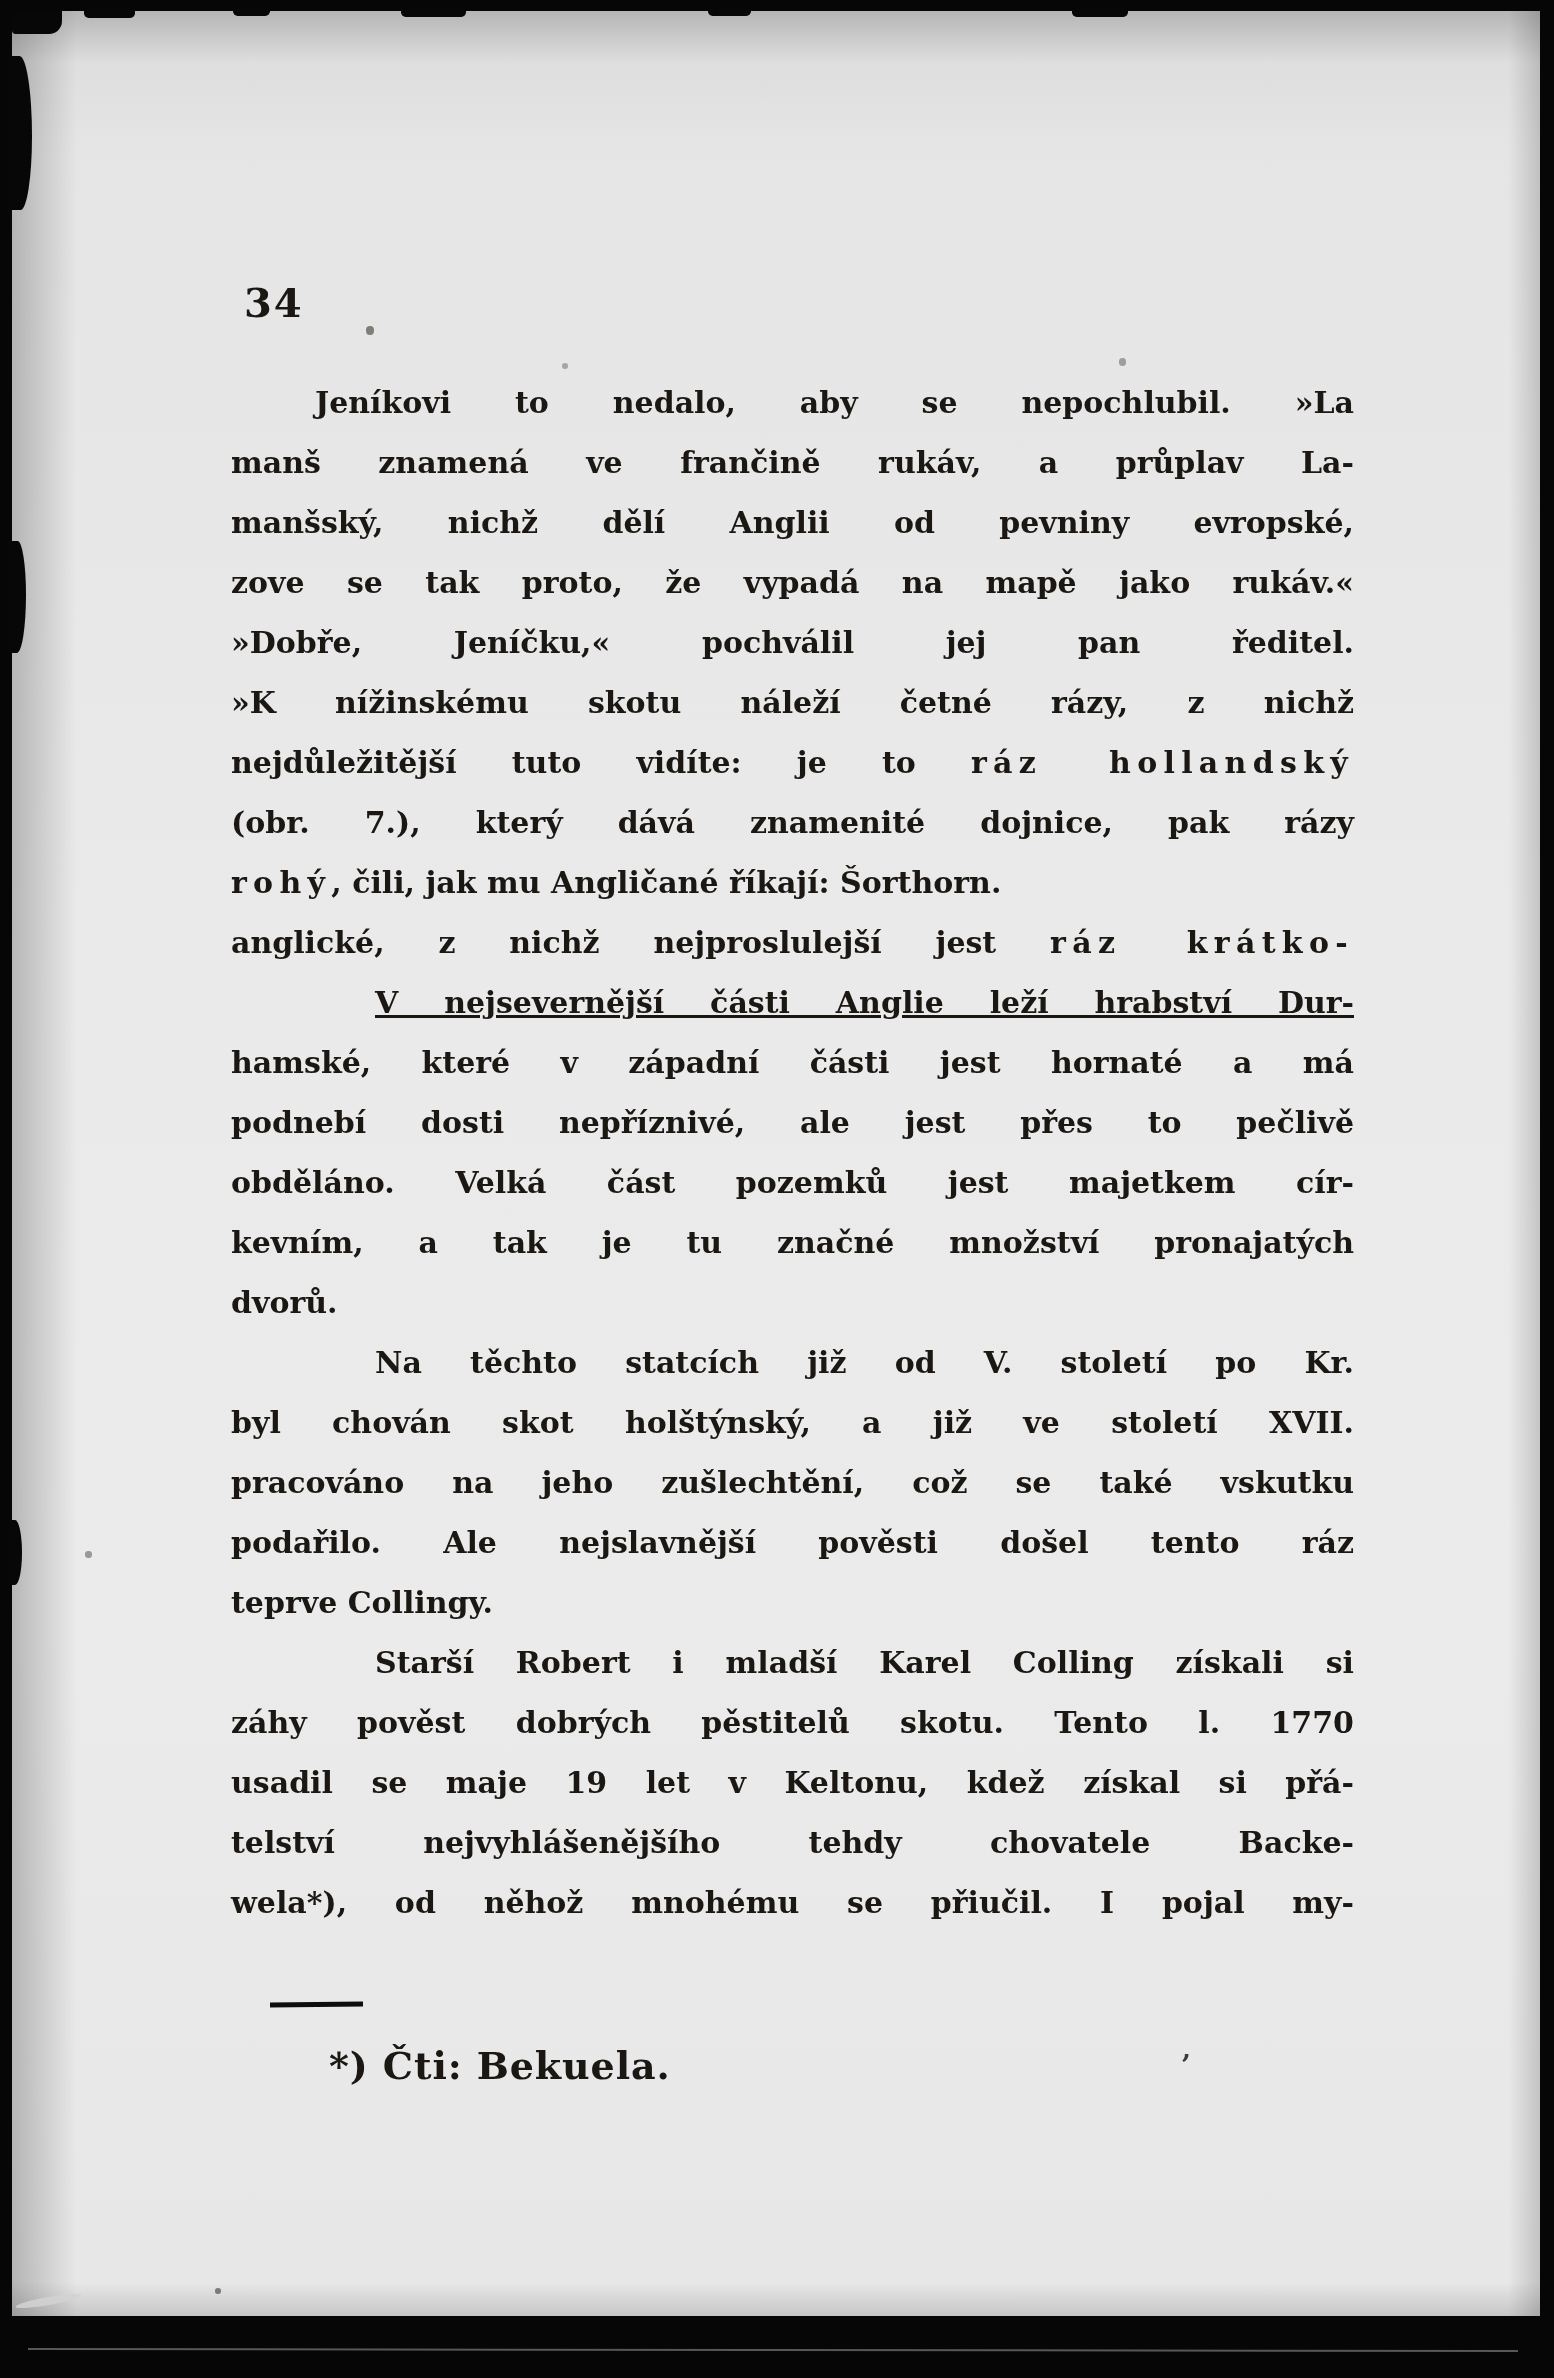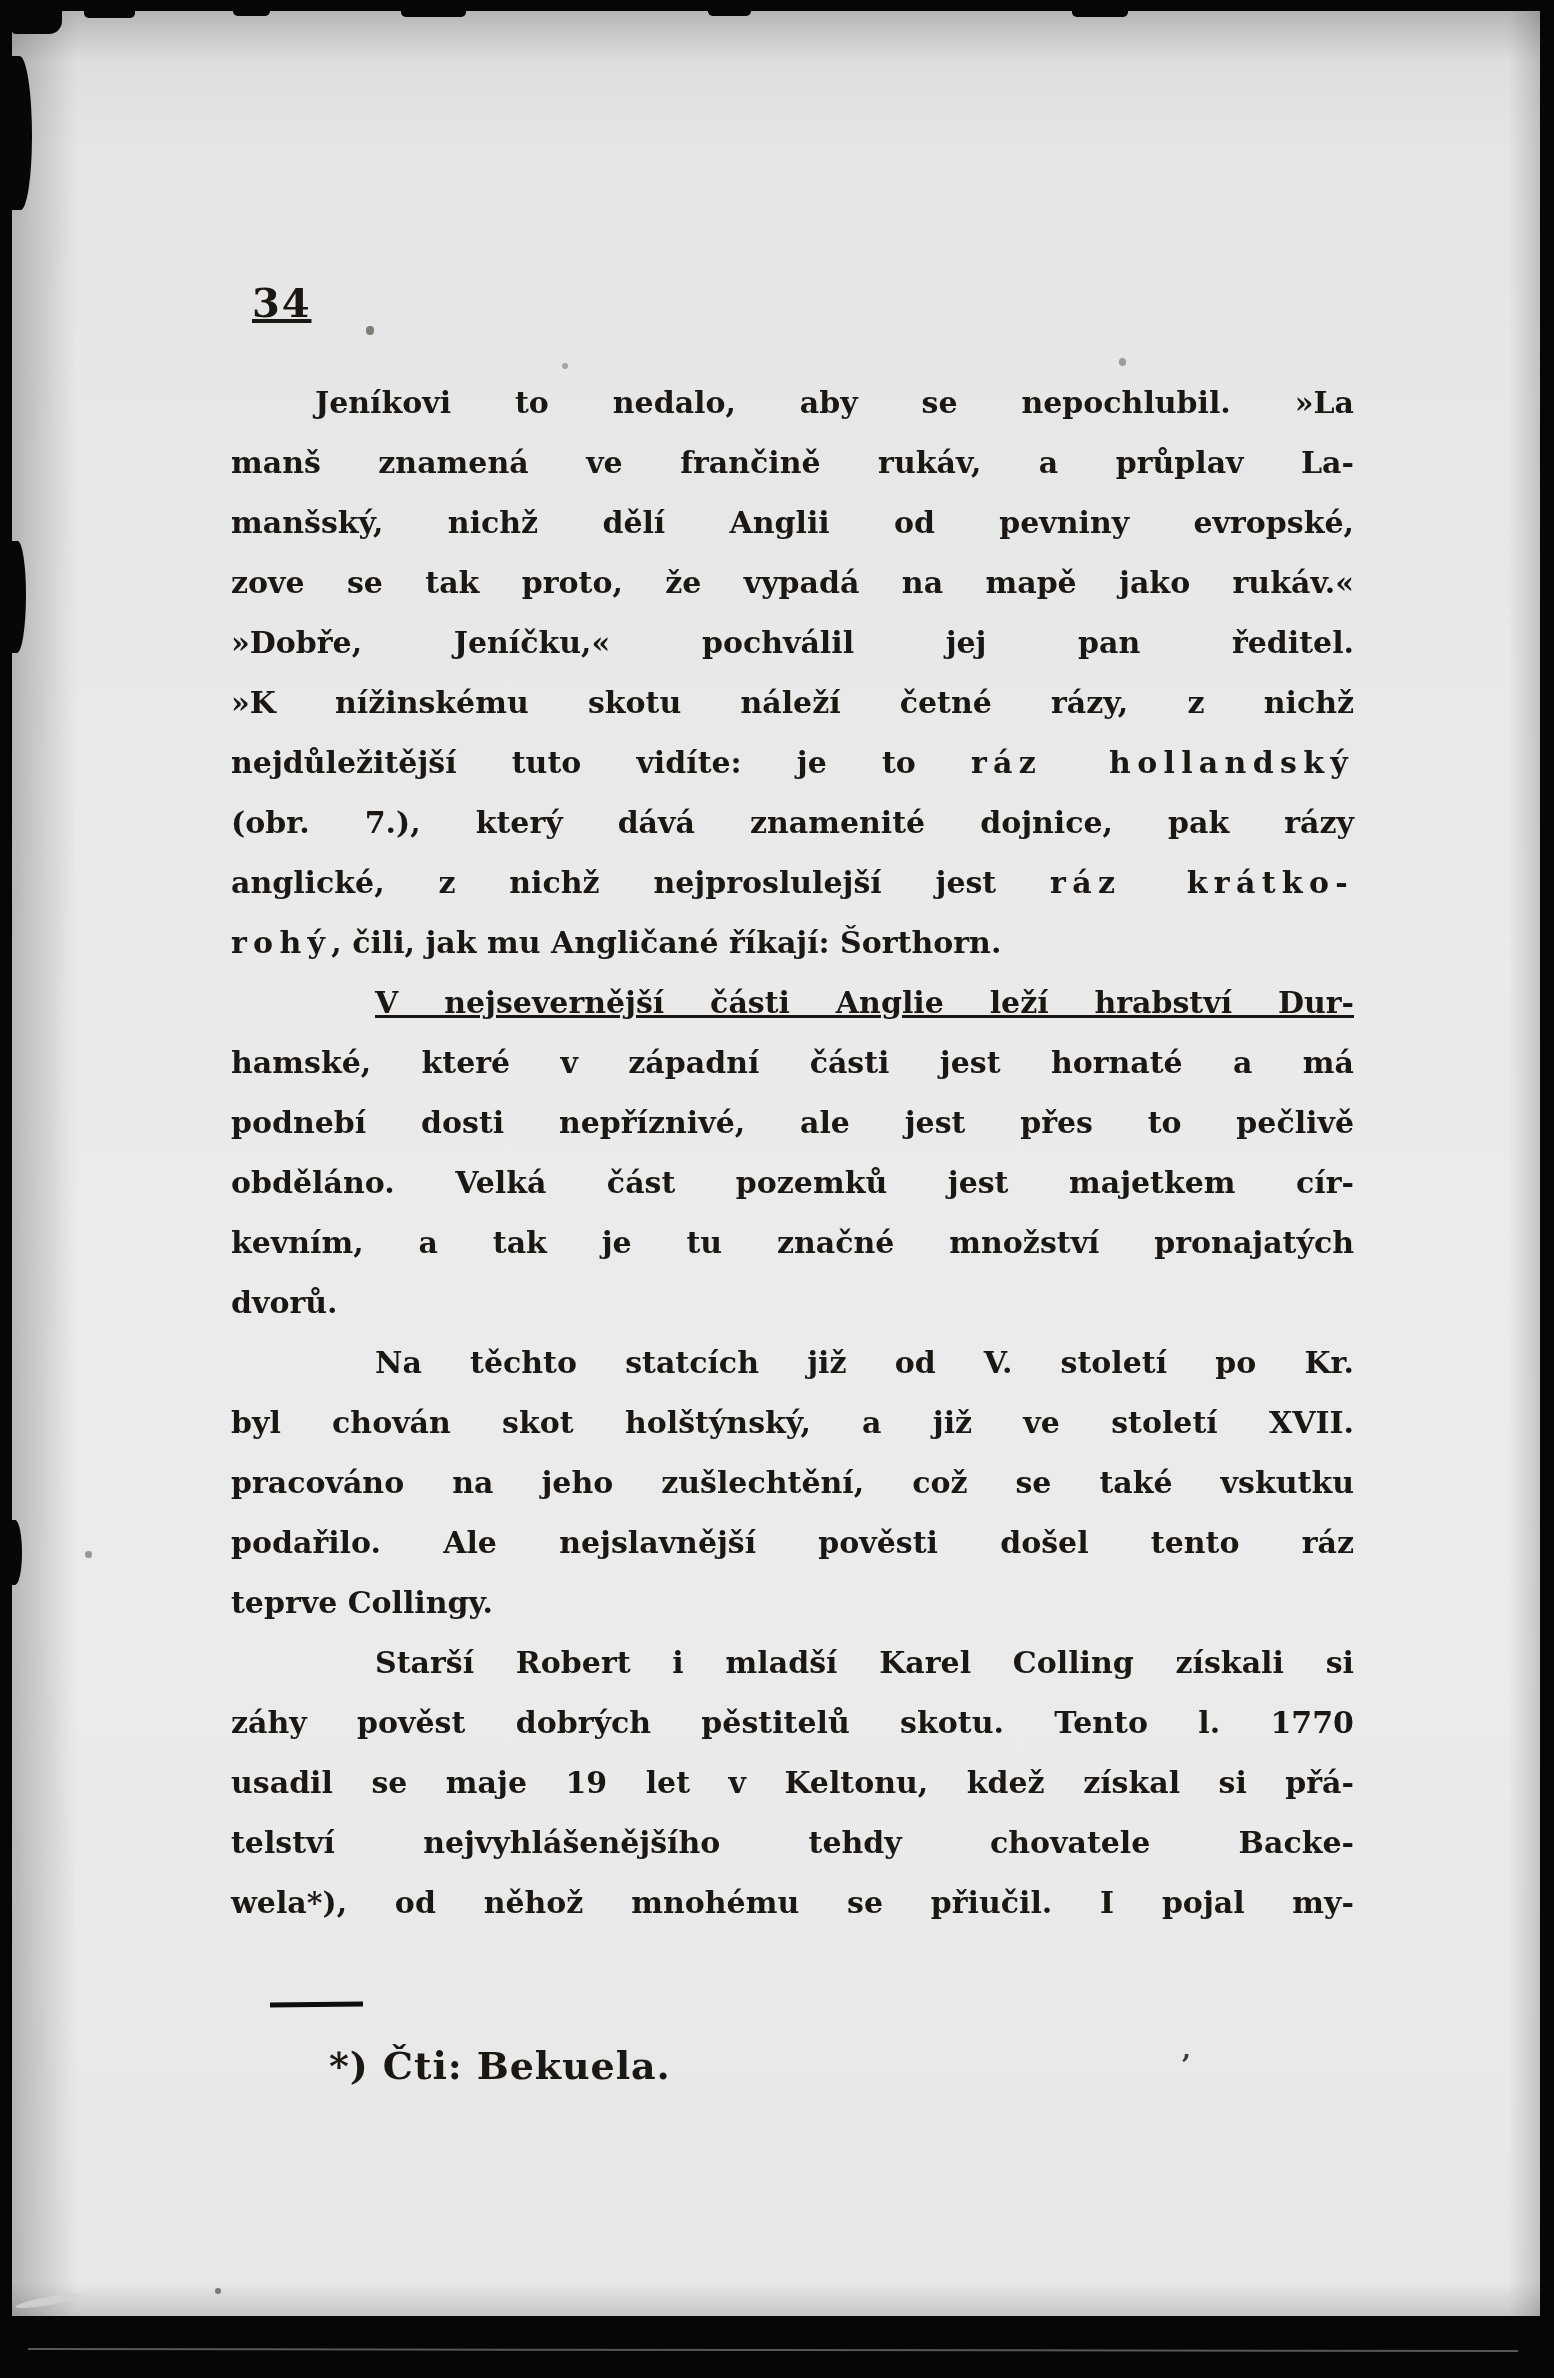--- a/index.html
+++ b/index.html
@@ -12,21 +12,21 @@
     background:linear-gradient(180deg,#dadada 0%,#e5e5e5 6%,#eaeaea 40%,#ebebeb 70%,#e7e7e7 100%);
     color:#1b1713;
   }
   .shade{position:absolute;pointer-events:none;}
   .shade-left{left:0;top:0;width:65px;height:100%;background:linear-gradient(90deg,rgba(0,0,0,.22),rgba(0,0,0,0));}
   .shade-top{left:0;top:0;width:100%;height:51px;background:linear-gradient(180deg,rgba(0,0,0,.17),rgba(0,0,0,0));}
   .shade-right{right:0;top:0;width:32px;height:100%;background:linear-gradient(270deg,rgba(0,0,0,.16),rgba(0,0,0,0));}
   .shade-bottom{left:0;bottom:0;width:100%;height:34px;background:linear-gradient(0deg,rgba(0,0,0,.14),rgba(0,0,0,0));}
 
   .page-number{
-    position:absolute;left:240px;top:268px;font-size:40px;font-weight:bold;letter-spacing:1.9px;text-decoration:underline;
+    position:absolute;left:232px;top:268px;font-size:40px;font-weight:bold;letter-spacing:1.9px;
   }
   .text-block{
     position:absolute;left:219px;top:362px;width:1123px;
   }
   .line{
     height:60px;line-height:60px;font-size:30px;font-weight:bold;
     text-align:left;white-space:nowrap;
   }
   .line.just{white-space:normal;text-align:justify;text-align-last:justify;}
   .sperr{letter-spacing:0.21em;word-spacing:0.18em;margin-top:44px;}
@@ -85,22 +85,22 @@
 
     <div class="text-block">
         <div class="line just" style="text-indent: 84px;"><span>Jeníkovi to nedalo, aby se nepochlubil. »La</span></div>
         <div class="line just"><span>manš znamená ve frančině rukáv, a průplav La-</span></div>
         <div class="line just"><span>manšský, nichž dělí Anglii od pevniny evropské,</span></div>
         <div class="line just"><span>zove se tak proto, že vypadá na mapě jako rukáv.«</span></div>
         <div class="line just"><span>»Dobře, Jeníčku,« pochválil jej pan ředitel.</span></div>
         <div class="line just"><span>»K nížinskému skotu náleží četné rázy, z nichž</span></div>
         <div class="line just"><span>nejdůležitější tuto vidíte: je to </span><span class="sperr">ráz hollandský</span></div>
         <div class="line just"><span>(obr. 7.), který dává znamenité dojnice, pak rázy</span></div>
+        <div class="line"><span class="sperr">rohý</span><span>, čili, jak mu Angličané říkají: Šorthorn.</span></div>
         <div class="line just"><span>anglické, z nichž nejproslulejší jest </span><span class="sperr">ráz krátko-</span></div>
-        <div class="line"><span class="sperr">rohý</span><span>, čili, jak mu Angličané říkají: Šorthorn.</span></div>
         <div class="line just" style="text-indent: 144px; text-decoration: underline;"><span>V nejsevernější části Anglie leží hrabství Dur-</span></div>
         <div class="line just"><span>hamské, které v západní části jest hornaté a má</span></div>
         <div class="line just"><span>podnebí dosti nepříznivé, ale jest přes to pečlivě</span></div>
         <div class="line just"><span>obděláno. Velká část pozemků jest majetkem cír-</span></div>
         <div class="line just"><span>kevním, a tak je tu značné množství pronajatých</span></div>
         <div class="line"><span>dvorů.</span></div>
         <div class="line just" style="text-indent: 144px;"><span>Na těchto statcích již od V. století po Kr.</span></div>
         <div class="line just"><span>byl chován skot holštýnský, a již ve století XVII.</span></div>
         <div class="line just"><span>pracováno na jeho zušlechtění, což se také vskutku</span></div>
         <div class="line just"><span>podařilo. Ale nejslavnější pověsti došel tento ráz</span></div>

